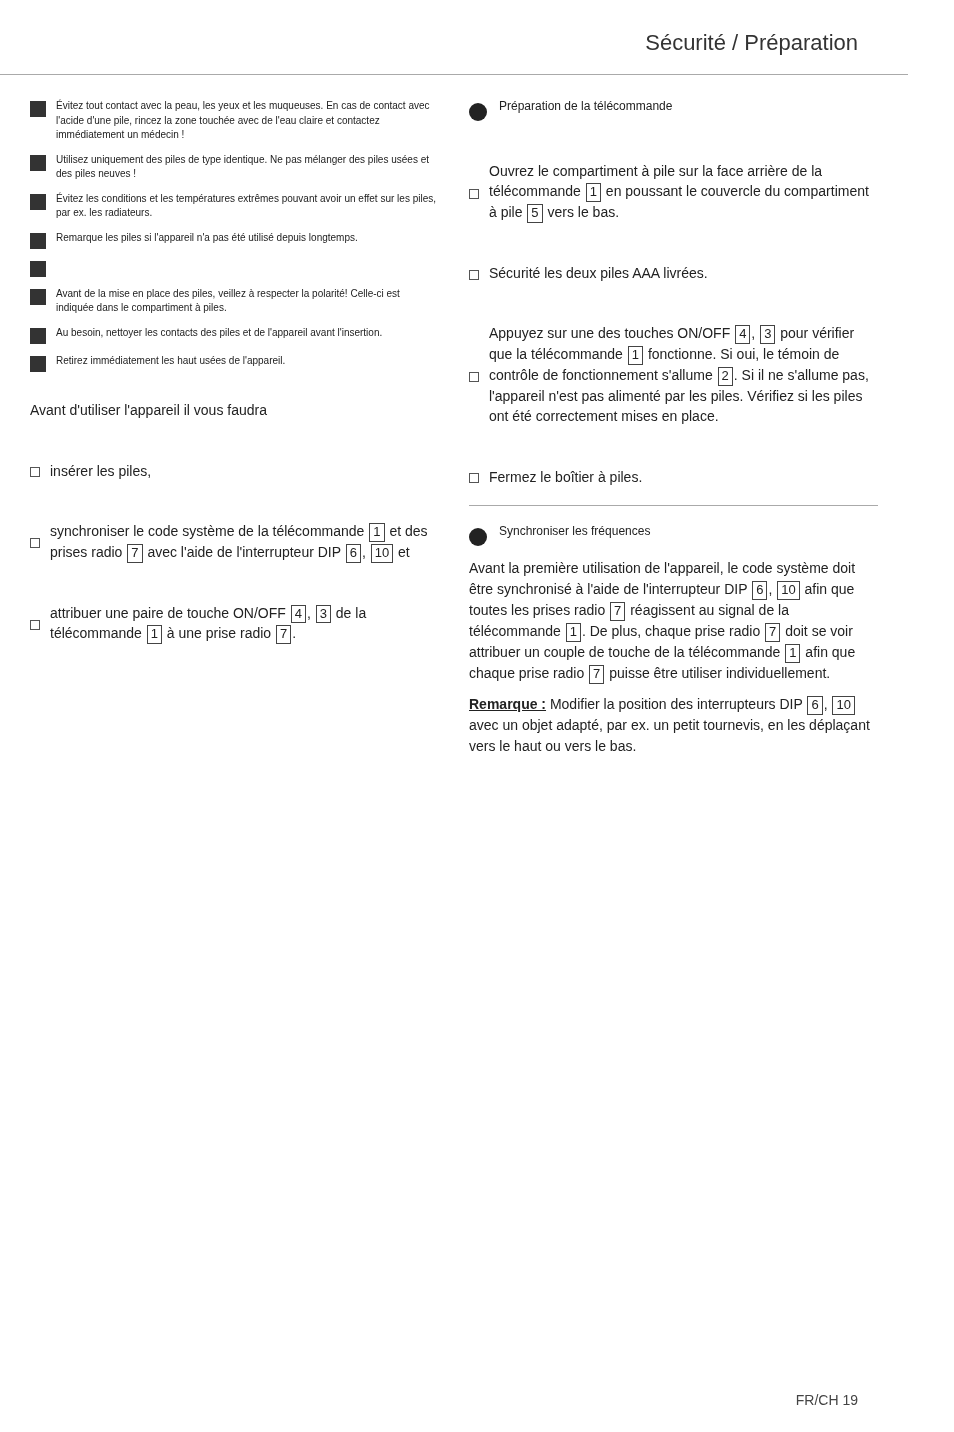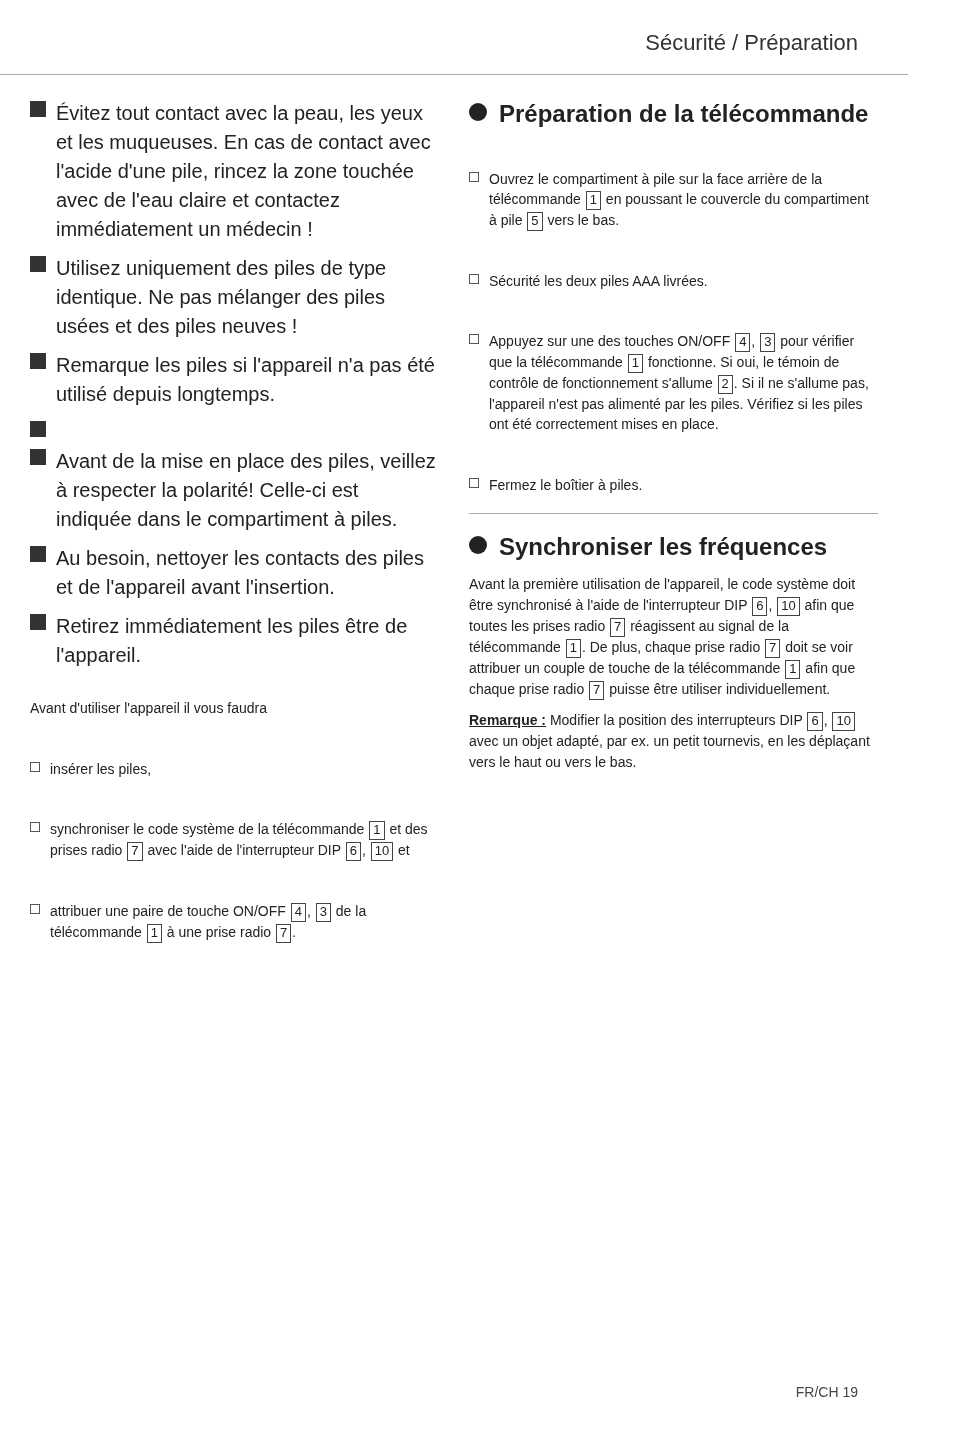--- a/index.html
+++ b/index.html
@@ -45,21 +45,21 @@
     
     ul.main-list {
       list-style: none;
       padding: 0;
       margin: 0 0 28px 0;
     }
     ul.main-list li {
       display: flex;
       align-items: flex-start;
       margin-bottom: 10px;
-      font-size: 20px;
+      font-size: 10px;
       line-height: 1.45;
     }
     ul.main-list li .bullet {
       width: 16px;
       min-width: 16px;
       height: 16px;
       background: #333;
       display: inline-block;
       margin-top: 2px;
       margin-right: 10px;
@@ -74,34 +74,34 @@
       width: 18px;
       min-width: 18px;
       height: 18px;
       background: #222;
       border-radius: 50%;
       display: inline-block;
       margin-top: 4px;
       margin-right: 12px;
     }
     .section-heading h2 {
-      font-size: 24px;
-      font-weight: bold;
+      font-size: 12px;
+      font-weight: normal;
       color: #222;
       line-height: 1.25;
     }
     
     ul.sub-list {
       list-style: none;
       padding: 0;
       margin: 0 0 10px 0;
     }
     ul.sub-list li {
       display: flex;
-      align-items: flex-start;
+      align-items: center;
       margin-bottom: 8px;
       font-size: 14px;
       line-height: 1.45;
       margin-top: 40px;
     }
     ul.sub-list li .sq-bullet {
       width: 10px;
       min-width: 10px;
       height: 10px;
       border: 1.5px solid #555;
@@ -124,21 +124,21 @@
       line-height: 1.5;
       margin-bottom: 10px;
     }
     .note-bold {
       font-weight: bold;
       text-decoration: underline;
     }
     
     .footer {
       position: absolute;
-      bottom: 32px;
+      bottom: 24px;
       right: 50px;
       font-size: 14px;
       color: #444;
     }
     .divider {
       border: none;
       border-top: 1px solid #aaa;
       margin: 18px 0 18px 0;
     }
   </style>
@@ -160,36 +160,40 @@
       <li>
             <span class="bullet"></span>
             <span>Évitez tout contact avec la peau, les yeux et les muqueuses. En cas de contact avec l'acide d'une pile, rincez la zone touchée avec de l'eau claire et contactez immédiatement un médecin !</span>
           </li>
           <li>
             <span class="bullet"></span>
             <span>Utilisez uniquement des piles de type identique. Ne pas mélanger des piles usées et des piles neuves !</span>
           </li>
           <li>
             <span class="bullet"></span>
+            <span>Évitez les conditions et les températures extrêmes pouvant avoir un effet sur les piles, par ex. les radiateurs.</span>
+          </li>
+          <li>
+            <span class="bullet"></span>
             <span>Remarque les piles si l'appareil n'a pas été utilisé depuis longtemps.</span>
           </li>
           <li>
             <span class="bullet"></span>
           </li>
           <li>
             <span class="bullet"></span>
             <span>Avant de la mise en place des piles, veillez à respecter la polarité! Celle-ci est indiquée dans le compartiment à piles.</span>
           </li>
           <li>
             <span class="bullet"></span>
             <span>Au besoin, nettoyer les contacts des piles et de l'appareil avant l'insertion.</span>
           </li>
           <li>
             <span class="bullet"></span>
-            <span>Retirez immédiatement les piles être de l'appareil.</span>
+            <span>Retirez immédiatement les haut usées de l'appareil.</span>
           </li>
         </ul>
 
 
       <div class="body-text">Avant d'utiliser l'appareil il vous faudra</div>
 
       <ul class="sub-list">
 
       <li>
             <span class="sq-bullet"></span>

